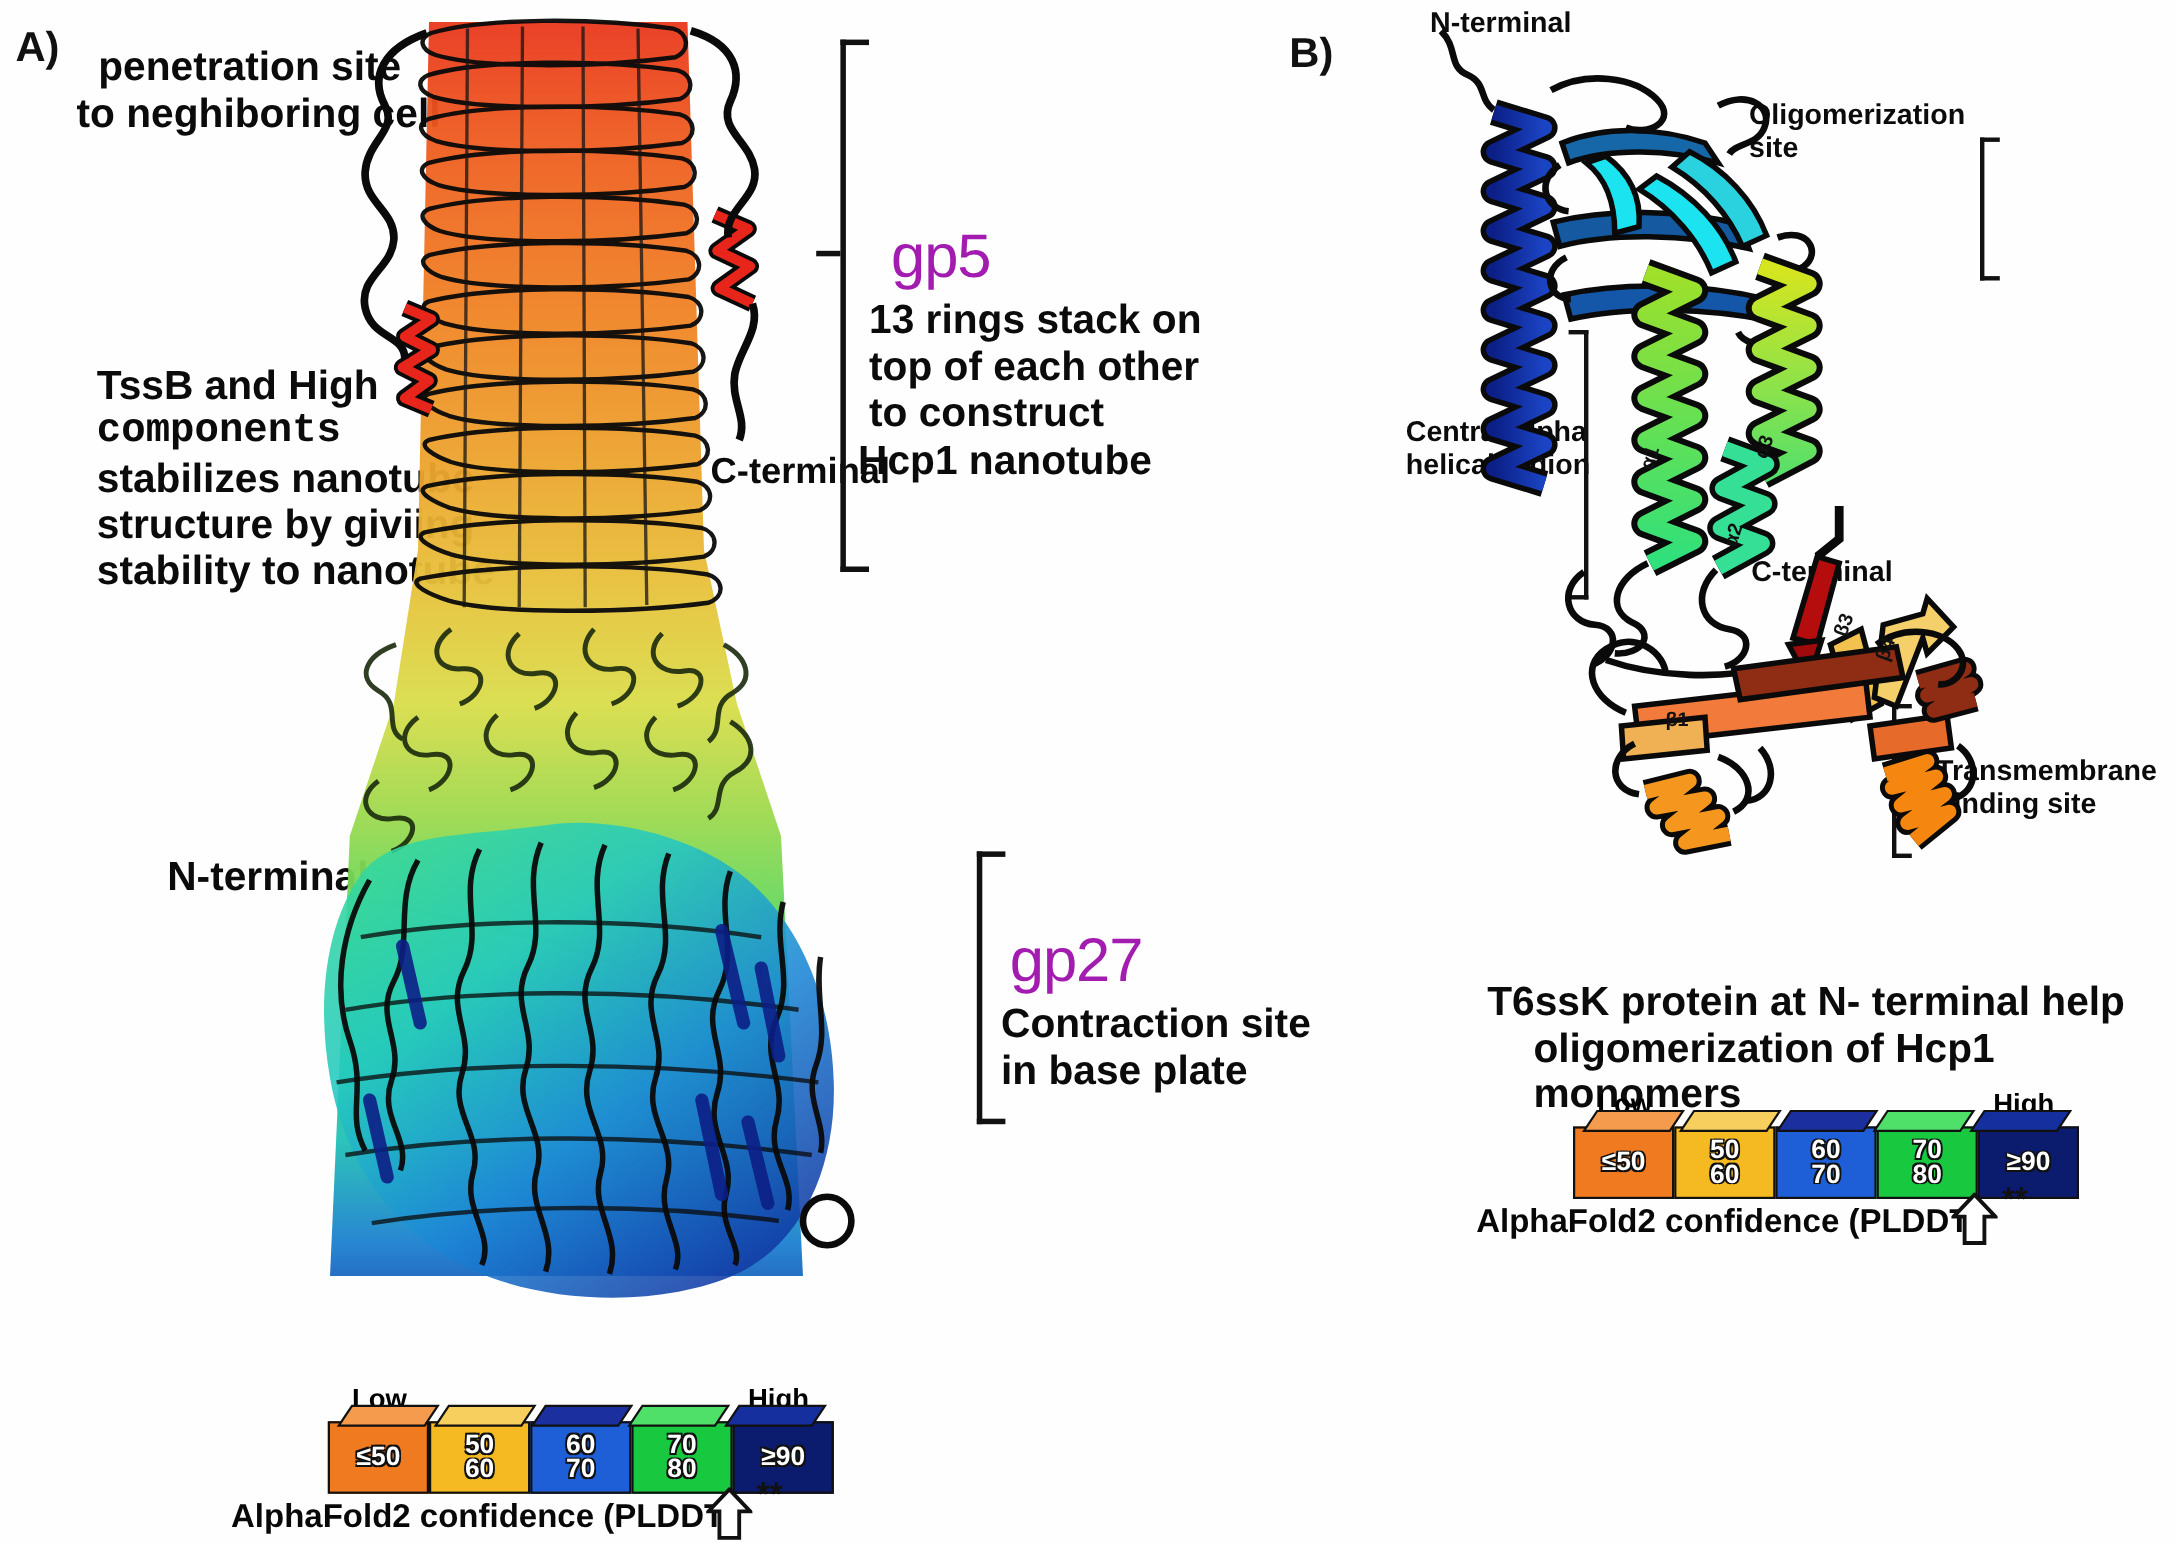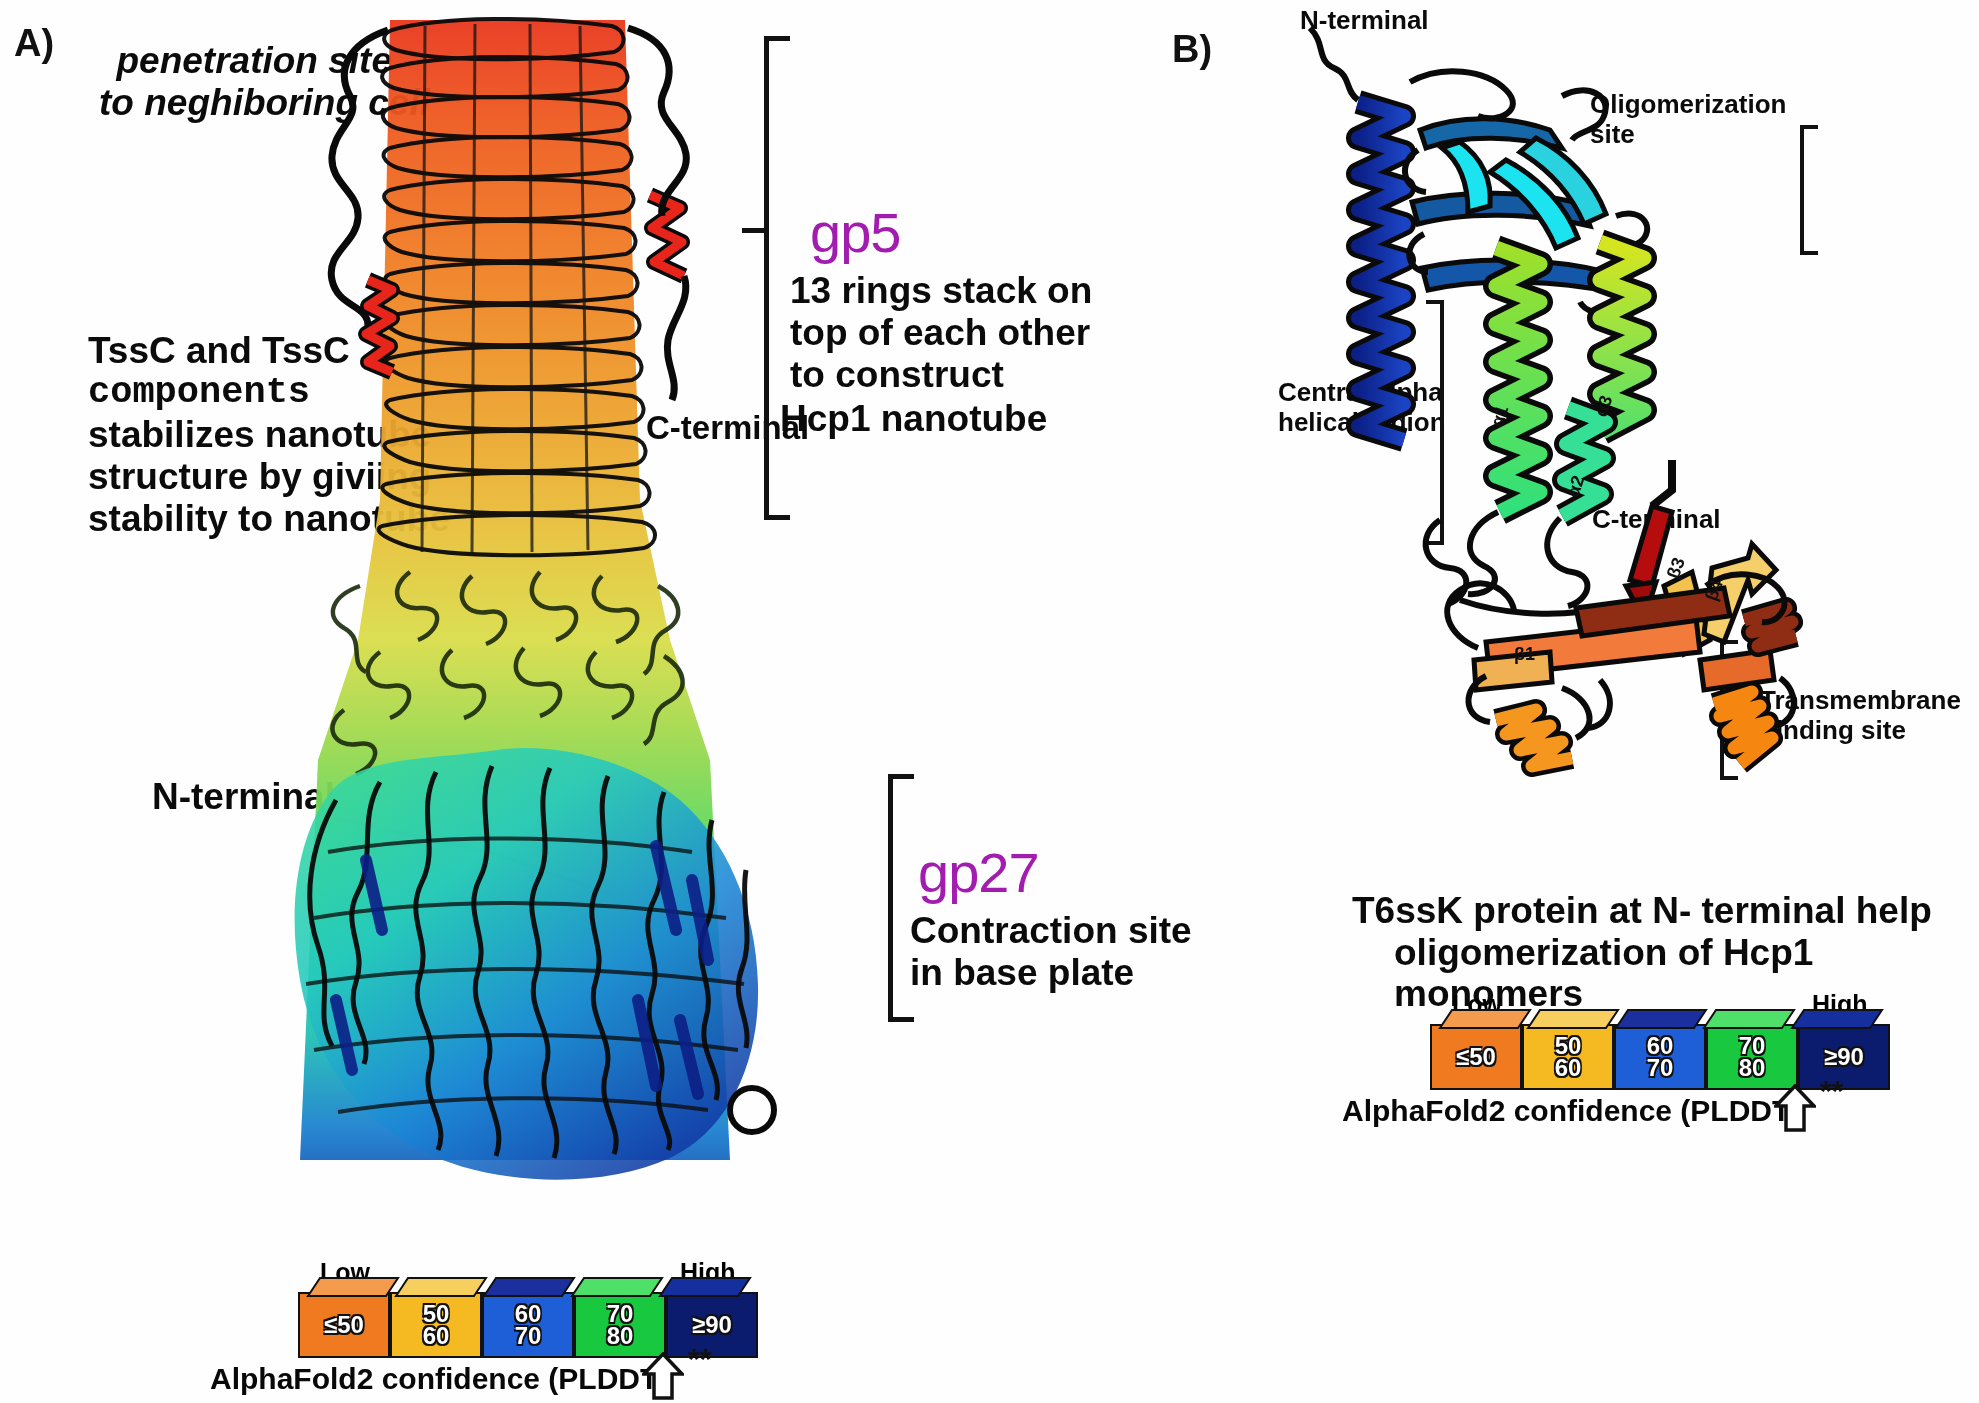--- a/index.html
+++ b/index.html
@@ -6,21 +6,21 @@
   body{width:1979px;height:1403px;position:relative;overflow:hidden;
        font-family:"Liberation Sans","DejaVu Sans",sans-serif;}
   .fig{position:absolute;left:0;top:0;width:1979px;height:1403px;background:#fefefe;}
   .abs{position:absolute;}
   .panel-letter{font-weight:bold;font-size:38px;color:#111;letter-spacing:0px;}
   .anno{font-weight:bold;color:#0b0b0b;line-height:1.12;}
   .anno-lg{font-size:37px;}
   .anno-md{font-size:33px;}
   .anno-sm{font-size:26px;}
   .big-label{font-weight:normal;font-size:56px;color:#a21caf;letter-spacing:-1px;}
-  .center{text-align:right;font-style:italic;}
+  .center{text-align:center;}
   
   .legend{position:absolute;}
   .legend .lowhigh{position:absolute;font-weight:bold;font-size:25px;color:#000000;}
   .lg-strip{position:absolute;display:flex;}
   .lg-cell{position:relative;width:88px;height:62px;border:2px solid #111;
            display:flex;align-items:center;justify-content:center;
            font-weight:bold;color:#fff;font-size:24px;line-height:0.92;
            text-align:center;text-shadow:-1.6px -1.6px 0 #111,1.6px -1.6px 0 #111,-1.6px 1.6px 0 #111,1.6px 1.6px 0 #111;}
   .lg-caption{position:absolute;font-weight:bold;font-size:30px;color:#080808;white-space:nowrap;}
   .stars{position:absolute;font-weight:bold;font-size:30px;color:#111;}
@@ -45,21 +45,21 @@
 </head>
 <body>
 
 <div class="fig">
 
   <div class="abs panel-letter" style="left:14px;top:22px;">A)</div>
 
   <div class="abs anno anno-lg center" style="left:62px;top:40px;width:330px;">penetration site</div>
   <div class="abs anno anno-lg center" style="left:40px;top:82px;width:390px;">to neghiboring cell</div>
 
-  <div class="abs anno anno-lg" style="left:88px;top:330px;">TssC and TssC</div>
+  <div class="abs anno anno-lg" style="left:88px;top:330px;">TssB and High</div>
   <div class="abs anno anno-lg" style="left:88px;top:372px;font-family:Liberation Mono, monospace;">components</div>
   <div class="abs anno anno-lg" style="left:88px;top:414px;">stabilizes nanotube</div>
   <div class="abs anno anno-lg" style="left:88px;top:456px;">structure by giviing</div>
   <div class="abs anno anno-lg" style="left:88px;top:498px;">stability to nanotube</div>
 
   <div class="abs anno anno-md" style="left:646px;top:410px;">C-terminal</div>
 
   <div class="abs anno anno-lg" style="left:152px;top:776px;">N-terminal</div>
 
   <svg class="abs" style="left:330px;top:800px;" width="300" height="120">

